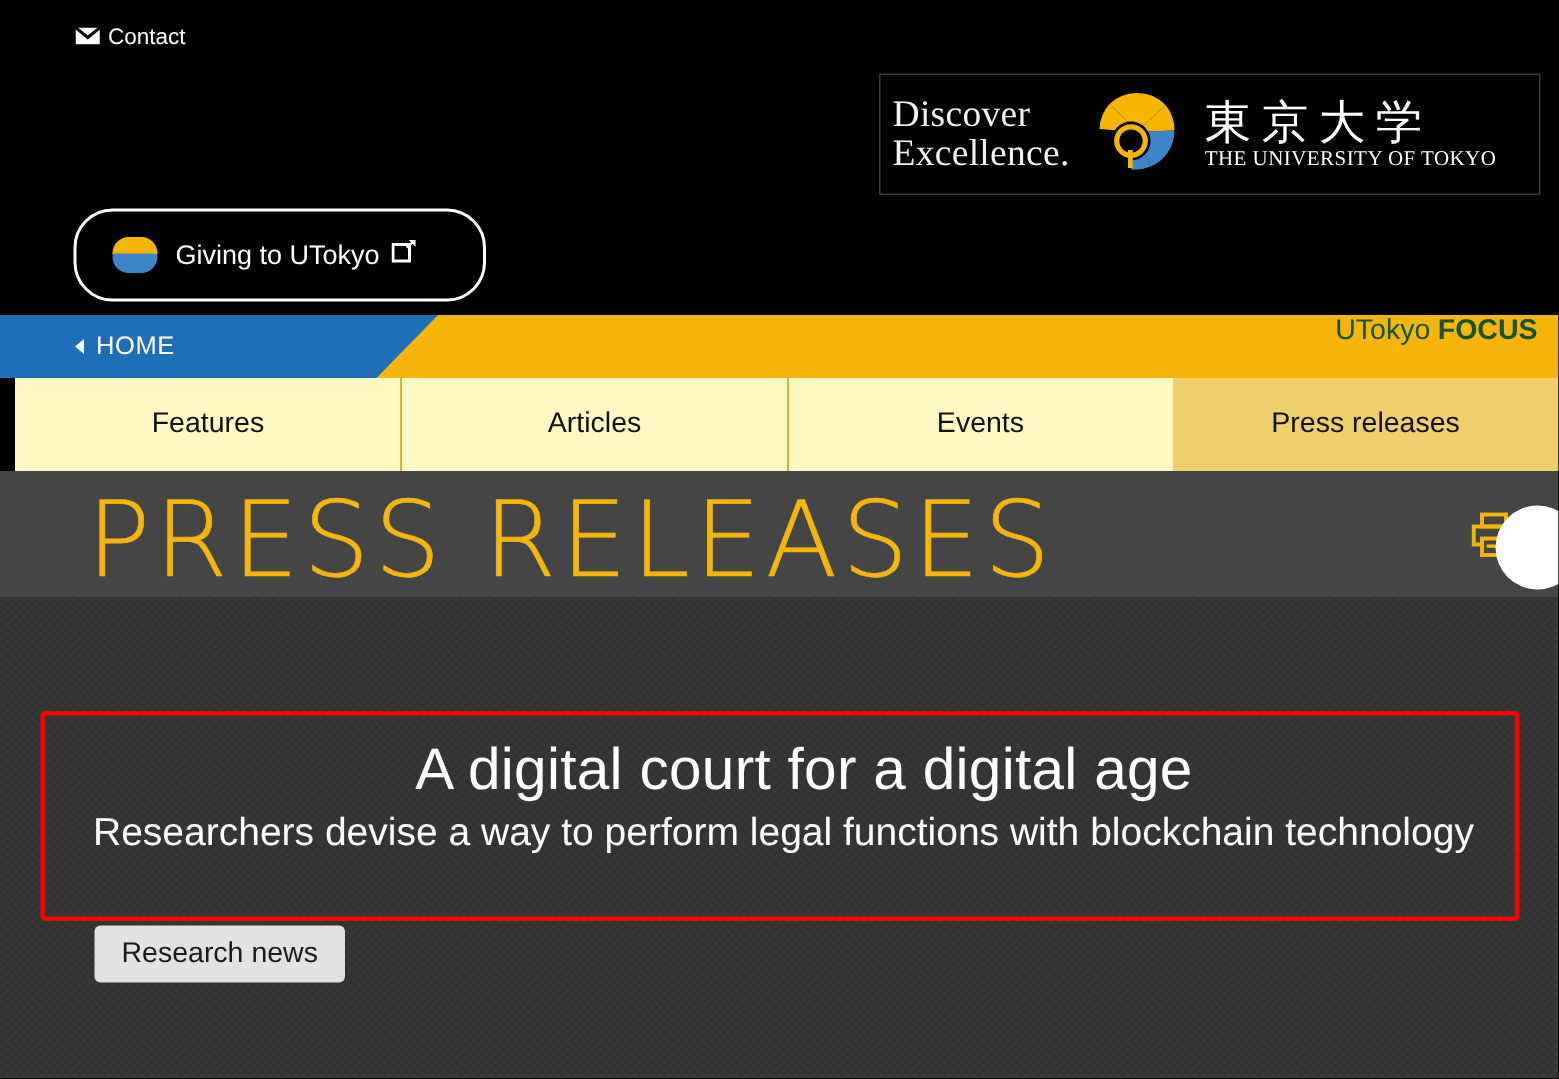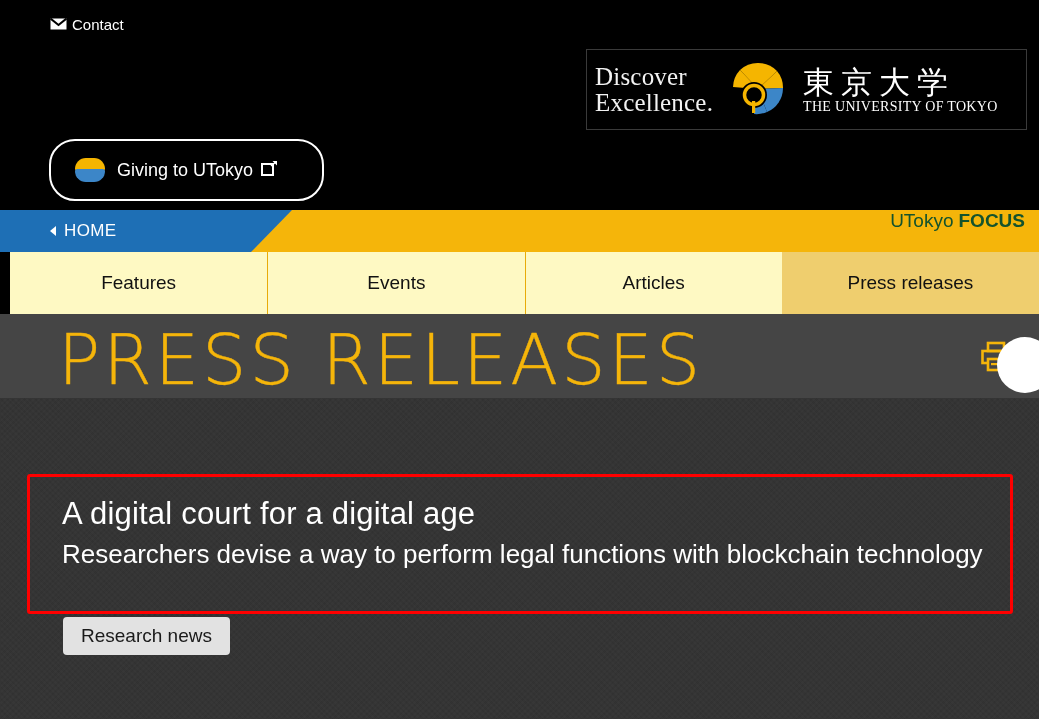--- a/index.html
+++ b/index.html
@@ -302,24 +302,25 @@
     top: 76px;
     width: 986px;
     height: 140px;
     border: 3px solid #FF0000;
     border-radius: 3px;
     padding: 16px 0 0 32px;
   }
 
   .headline {
     color: #ffffff;
-    font-size: 31px;
+    font-size: 39px;
     line-height: 42px;
     font-weight: normal;
     letter-spacing: .2px;
+    text-align: center;
   }
 
   .subheadline {
     color: #ffffff;
     font-size: 26px;
     line-height: 35px;
     font-weight: normal;
     margin-top: 2px;
     max-width: 930px;
   }
@@ -409,24 +410,24 @@
       <span>UTokyo</span>
       <b>FOCUS</b>
     </div>
   </div>
 
   <div class="tabs">
     <div class="tab">
       <span>Features</span>
     </div>
     <div class="tab">
+      <span>Articles</span>
+    </div>
+    <div class="tab">
       <span>Events</span>
-    </div>
-    <div class="tab">
-      <span>Articles</span>
     </div>
     <div class="tab active">
       <span>Press releases</span>
     </div>
   </div>
 
   <div class="title-band">
     <div class="page-title">PRESS RELEASES</div>
 
     <div class="print-btn">

